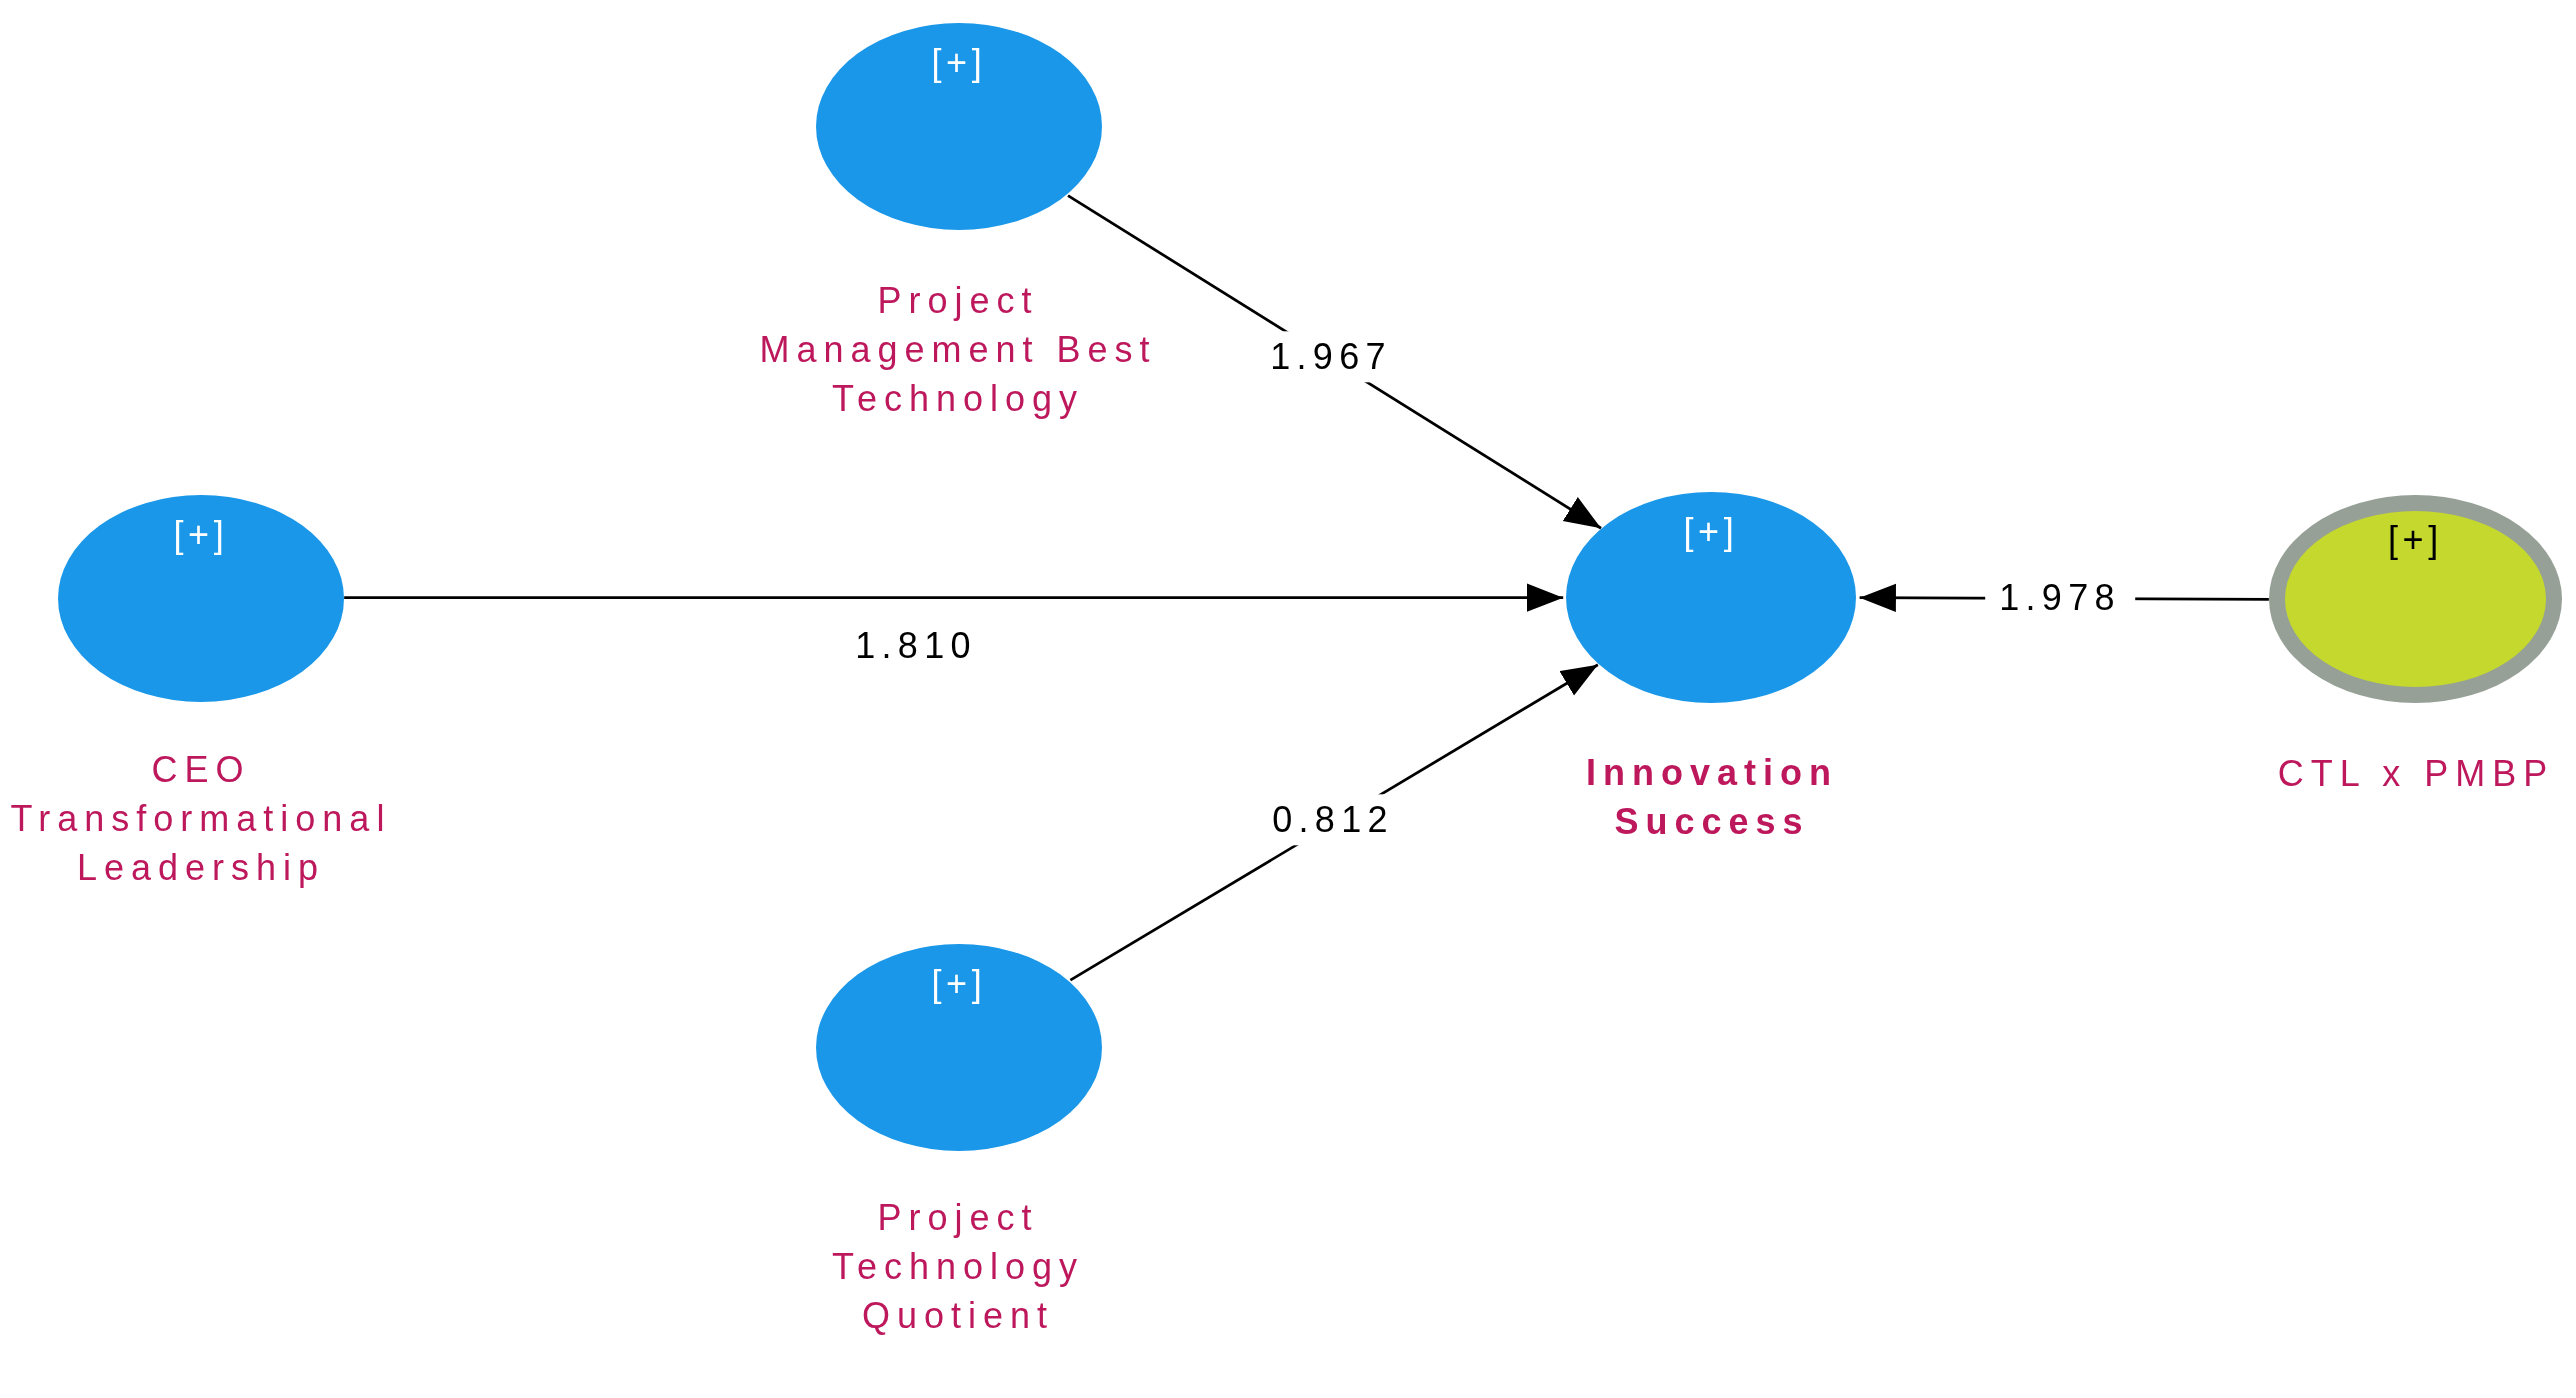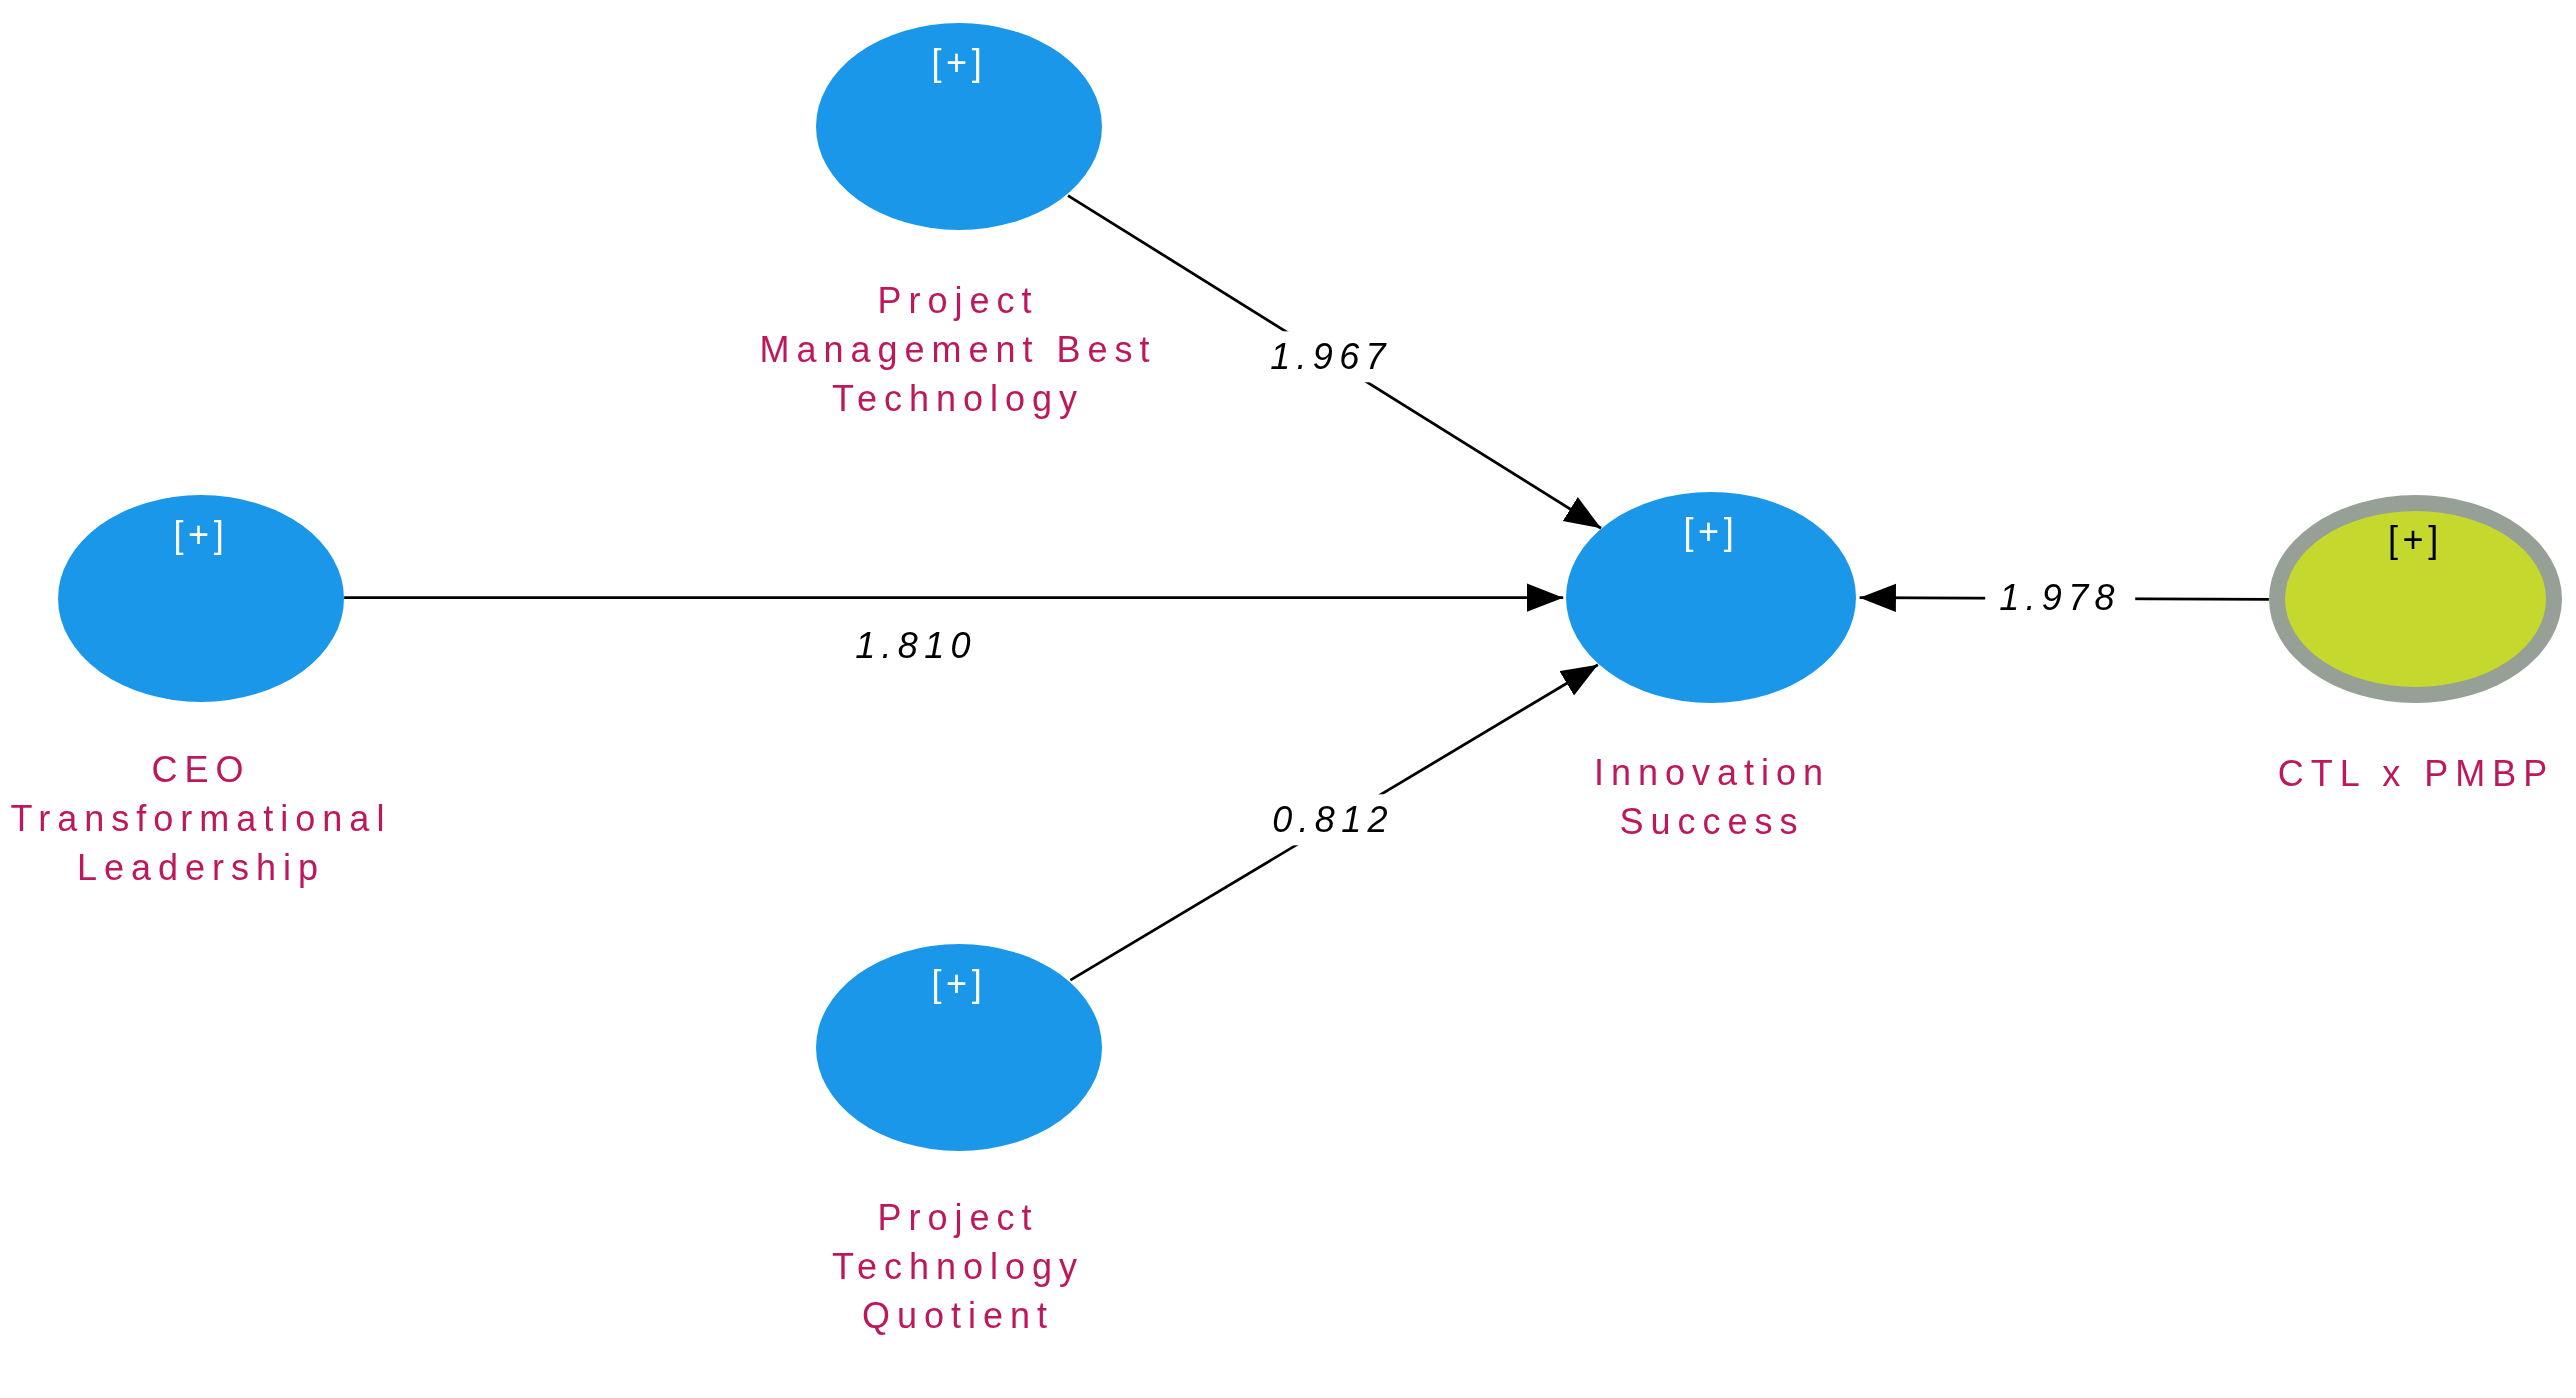--- a/index.html
+++ b/index.html
@@ -55,21 +55,20 @@
   .edge-label {
     position: absolute;
     transform: translate(-50%, -50%);
     background: #ffffff;
     color: #000000;
     font-size: 36px;
     letter-spacing: 6.3px;
     padding: 4.7px 14px;
     z-index: 2;
     white-space: nowrap;
-    font-style: italic;
   }
 </style>
 </head>
 <body>
 
 <div id="canvas">
   <svg id="edge-layer" xmlns="http://www.w3.org/2000/svg" viewBox="0 0 3266 1773">
     <defs>
       <marker id="arrowhead" markerUnits="userSpaceOnUse" markerWidth="50" markerHeight="38" refX="46" refY="18" orient="auto">
         <path d="M0,0 L46,18 L0,36 Z" fill="#000000"></path>
@@ -101,21 +100,21 @@
         <div class="node-plus" style="top: 19px; color: rgb(255, 255, 255);">[+]</div>
       </div>
       <div class="node-label" style="left: -154px; width: 710px; top: 745px;">
         <div>CEO</div>
         <div>Transformational</div>
         <div>Leadership</div>
       </div>
       <div class="node" style="left: 1566px; top: 492px; width: 290px; height: 211px; background: rgb(26, 151, 232);">
         <div class="node-plus" style="top: 19px; color: rgb(255, 255, 255);">[+]</div>
       </div>
-      <div class="node-label" style="left: 1357px; width: 710px; top: 748px;">
+      <div class="node-label" style="left: 1357px; width: 710px; top: 748px; font-weight: bold;">
         <div>Innovation</div>
         <div>Success</div>
       </div>
       <div class="node" style="left: 2269px; top: 495px; width: 293px; height: 208px; background: rgb(150, 160, 150);">
         <div class="node-inner" style="inset: 16px; background: rgb(196, 216, 46);"></div>
         <div class="node-plus" style="top: 24px; color: rgb(0, 0, 0);">[+]</div>
       </div>
       <div class="node-label" style="left: 2061px; width: 710px; top: 749px;">
         <div>CTL x PMBP</div>
       </div>

